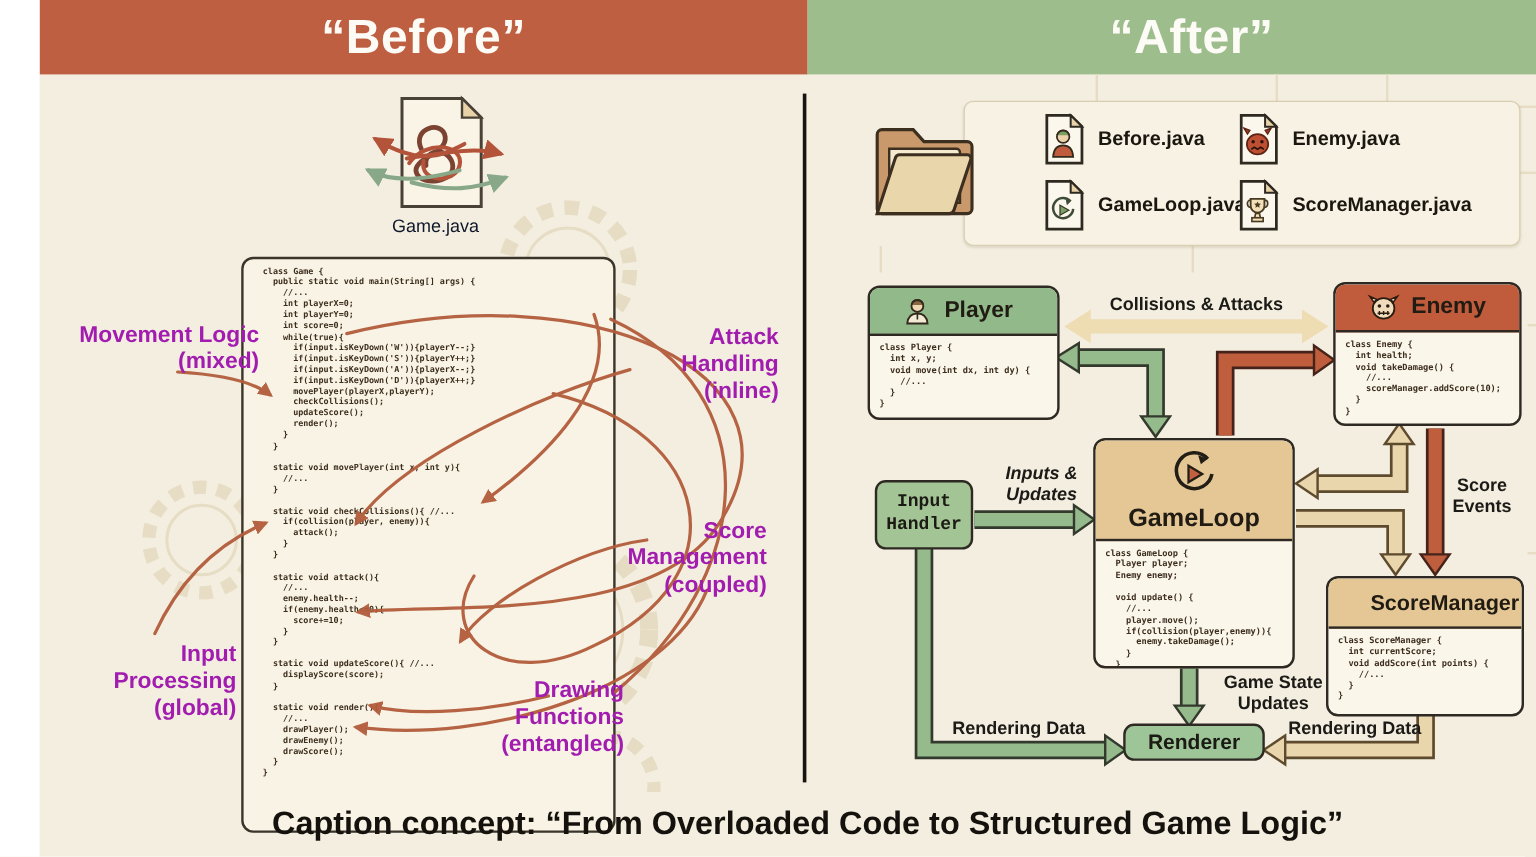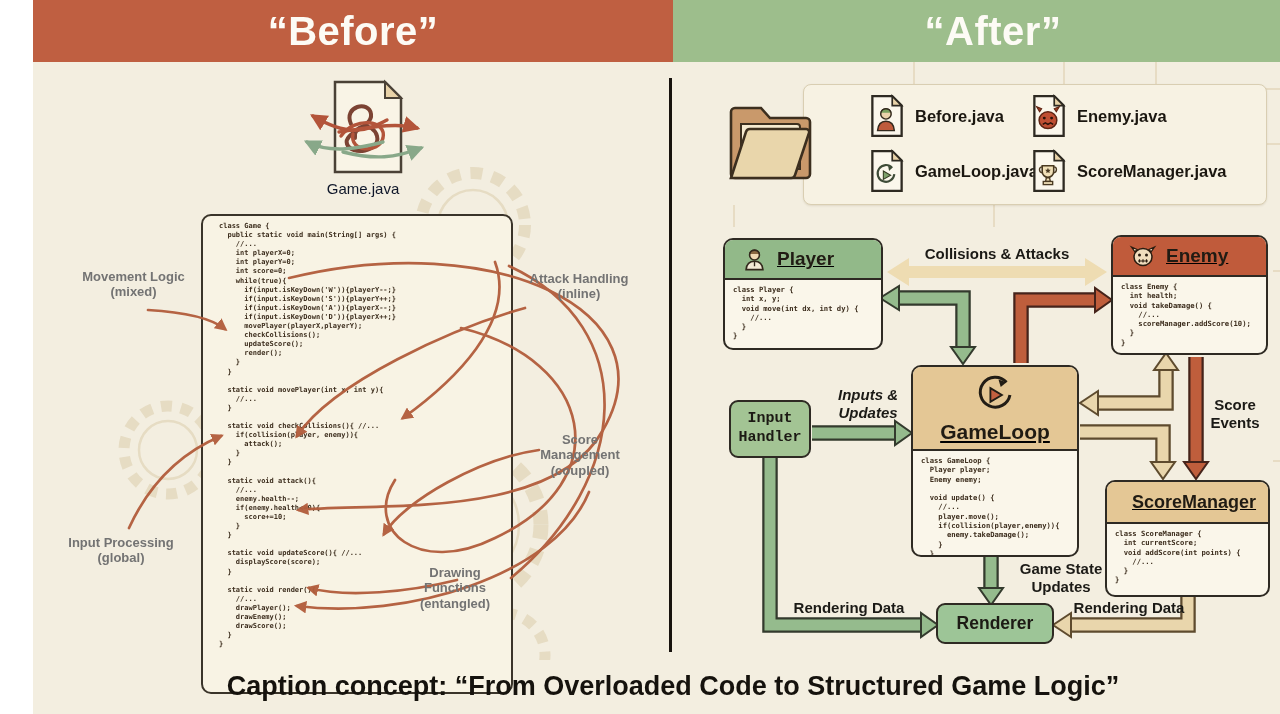--- a/index.html
+++ b/index.html
@@ -22,25 +22,25 @@
   #caption{position:absolute;left:0;top:671px;width:1280px;text-align:center;
            font-size:27px;font-weight:700;color:#15120d;}
 
   
   #codebox{position:absolute;left:168px;top:214px;width:312px;height:480px;background:#f8f3e4;
            border:2px solid #3a342a;border-radius:10px;box-sizing:border-box;}
   #codebox pre{margin:6px 0 0 16px;font-family:"DejaVu Sans Mono",monospace;font-size:7px;line-height:9.1px;
                font-weight:bold;color:#3c2d1d;white-space:pre;}
 
   
-  .ann{position:absolute;text-align:center;font-weight:700;font-size:13px;line-height:1.18;color:#737373;white-space:pre-line;}
+  .ann{position:absolute;text-align:right;font-weight:700;font-size:19px;line-height:1.18;color:#a21caf;white-space:pre-line;}
 
   
   .obox{position:absolute;border:2.5px solid #2e2a23;border-radius:10px;background:#faf6ea;box-sizing:border-box;overflow:hidden;}
-  .obox .ohead{display:flex;align-items:center;gap:9px;padding:0 16px;border-bottom:2.5px solid #2e2a23;box-sizing:border-box;text-decoration:underline;}
+  .obox .ohead{display:flex;align-items:center;gap:9px;padding:0 26px;border-bottom:2.5px solid #2e2a23;box-sizing:border-box;}
   .obox .otitle{font-weight:700;color:#201b13;}
   .obox pre{margin:5px 0 0 8px;font-family:"DejaVu Sans Mono",monospace;font-size:7.2px;line-height:9.3px;
             font-weight:bold;color:#3c2d1d;white-space:pre;}
   .pill{position:absolute;border:2.5px solid #2e2a23;border-radius:9px;display:flex;align-items:center;justify-content:center;
         text-align:center;font-weight:700;color:#1c1a14;box-sizing:border-box;}
 
   
   #filepanel{position:absolute;left:770px;top:84px;width:462px;height:119px;background:#f7f2e3;
              border:1.5px solid #d9ceb2;border-radius:8px;box-shadow:0 1px 2px rgba(120,100,60,.15);}
   .fitem{position:absolute;display:flex;align-items:center;gap:10px;}
@@ -400,21 +400,21 @@
     <pre>class ScoreManager {
   int currentScore;
   void addScore(int points) {
     //...
   }
 }</pre>
   </div>
 
   <div class="pill" style="left:696px;top:400px;width:82px;height:58px;background:#a3c494;font-size:15px;line-height:1.25;white-space:pre-line;font-family:Liberation Mono, monospace;">Input
 Handler</div>
-  <div class="pill" style="left:903px;top:603px;width:118px;height:41px;background:#9dc597;font-size:17.5px;">Renderer</div>
+  <div class="pill" style="left:903px;top:603px;width:118px;height:31px;background:#9dc597;font-size:17.5px;">Renderer</div>
 
   <div class="alabel" style="left:858px;top:245px;width:212px;">Collisions &amp; Attacks</div>
   <div class="alabel" style="left:793px;top:386px;width:84px;font-style:italic;">Inputs &amp;
 Updates</div>
   <div class="alabel" style="left:1166px;top:396px;width:72px;">Score
 Events</div>
   <div class="alabel" style="left:972px;top:560px;width:112px;">Game State
 Updates</div>
   <div class="alabel" style="left:760px;top:599px;width:112px;">Rendering Data</div>
   <div class="alabel" style="left:1040px;top:599px;width:112px;">Rendering Data</div>

